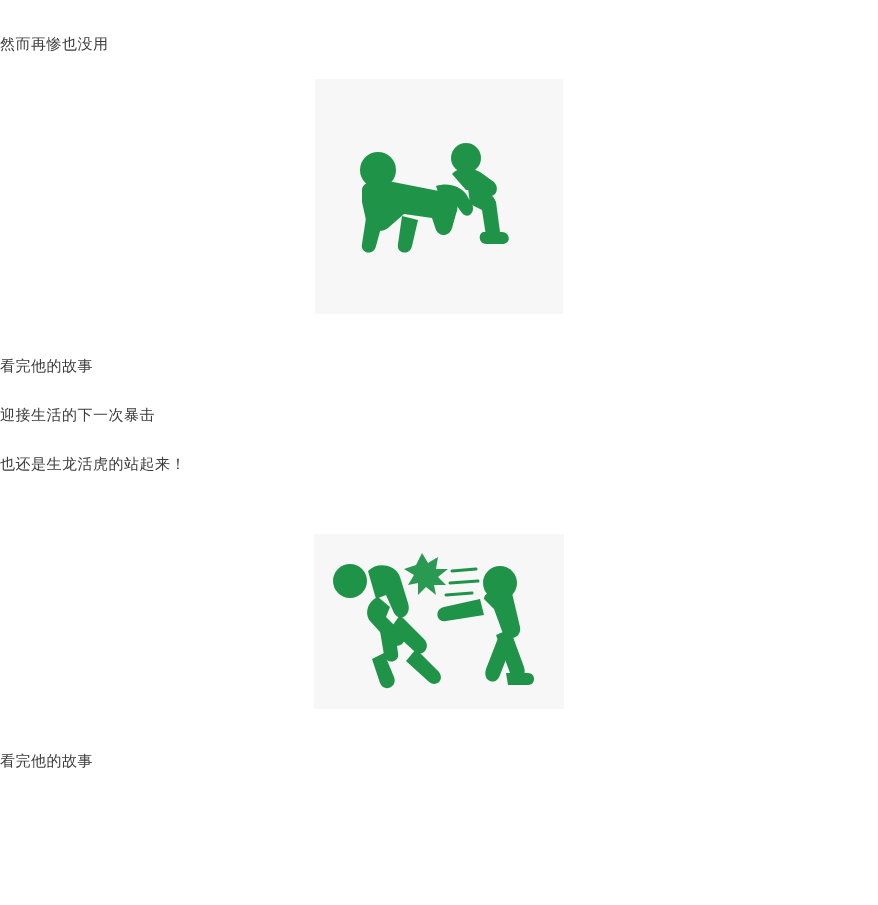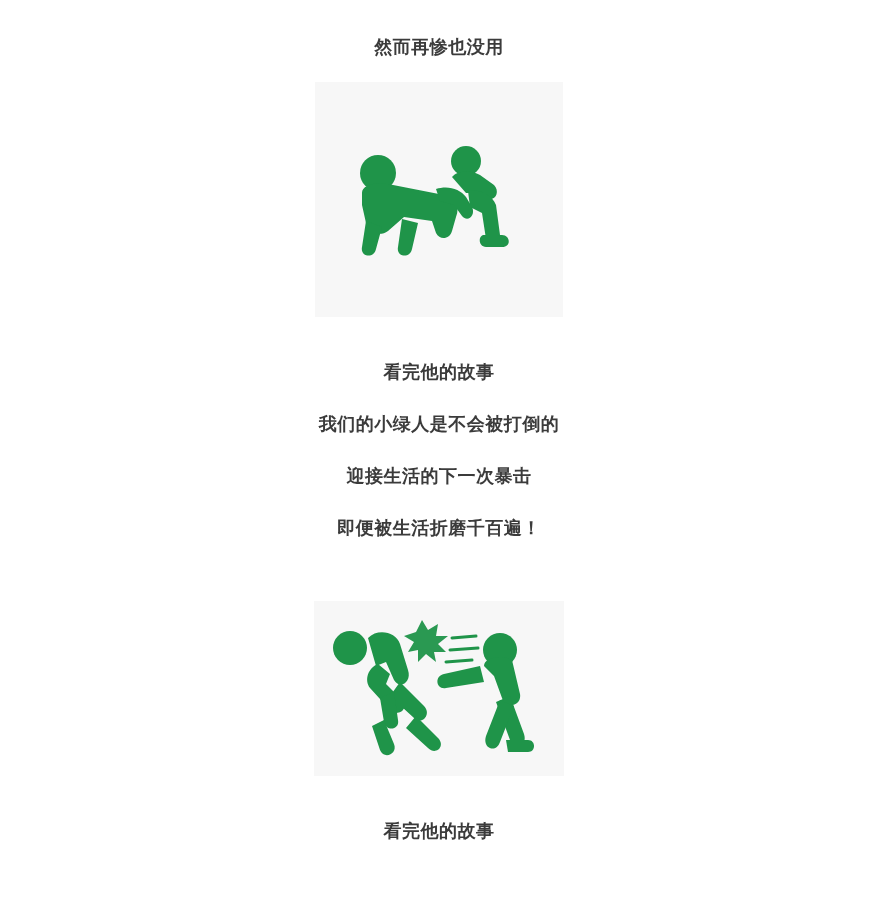--- a/index.html
+++ b/index.html
@@ -14,26 +14,24 @@
     color: #333333;
     overflow: hidden;
   }
   .article {
     width: 878px;
     margin: 0 auto;
     padding-top: 12px;
     box-sizing: border-box;
   }
   .para {
-    text-align: center;
-    font-size: 18px;
+    font-size: 15px;
     line-height: 34px;
     color: #3b3b3b;
     letter-spacing: 0.5px;
-    font-weight: bold;
   }
   .figure {
     display: flex;
     justify-content: center;
     margin: 18px 0 14px 0;
   }
   .figure-inner {
     background: #f7f7f7;
     display: flex;
     align-items: center;
@@ -81,23 +79,22 @@
 
           <path d="M58 84 L54 112 C52 122 66 124 68 114 L74 88 Z"></path>
         </g>
       </svg>
     </div>
   </div>
 
   <div class="spacer-sm"></div>
 
   <p class="para">看完他的故事</p>
-  <p class="para">我们的小绿人是不会被打倒的</p>
   <p class="para">迎接生活的下一次暴击</p>
-  <p class="para">即便被生活折磨千百遍！</p>
+  <p class="para">也还是生龙活虎的站起来！</p>
 
   <div class="spacer-md"></div>
 
   <div class="figure fig-2">
     <div class="figure-inner">
       <svg width="230" height="170" viewBox="0 0 230 170">
         <g fill="#1f9449">
 
           <circle cx="26" cy="44" r="17"></circle>
 

